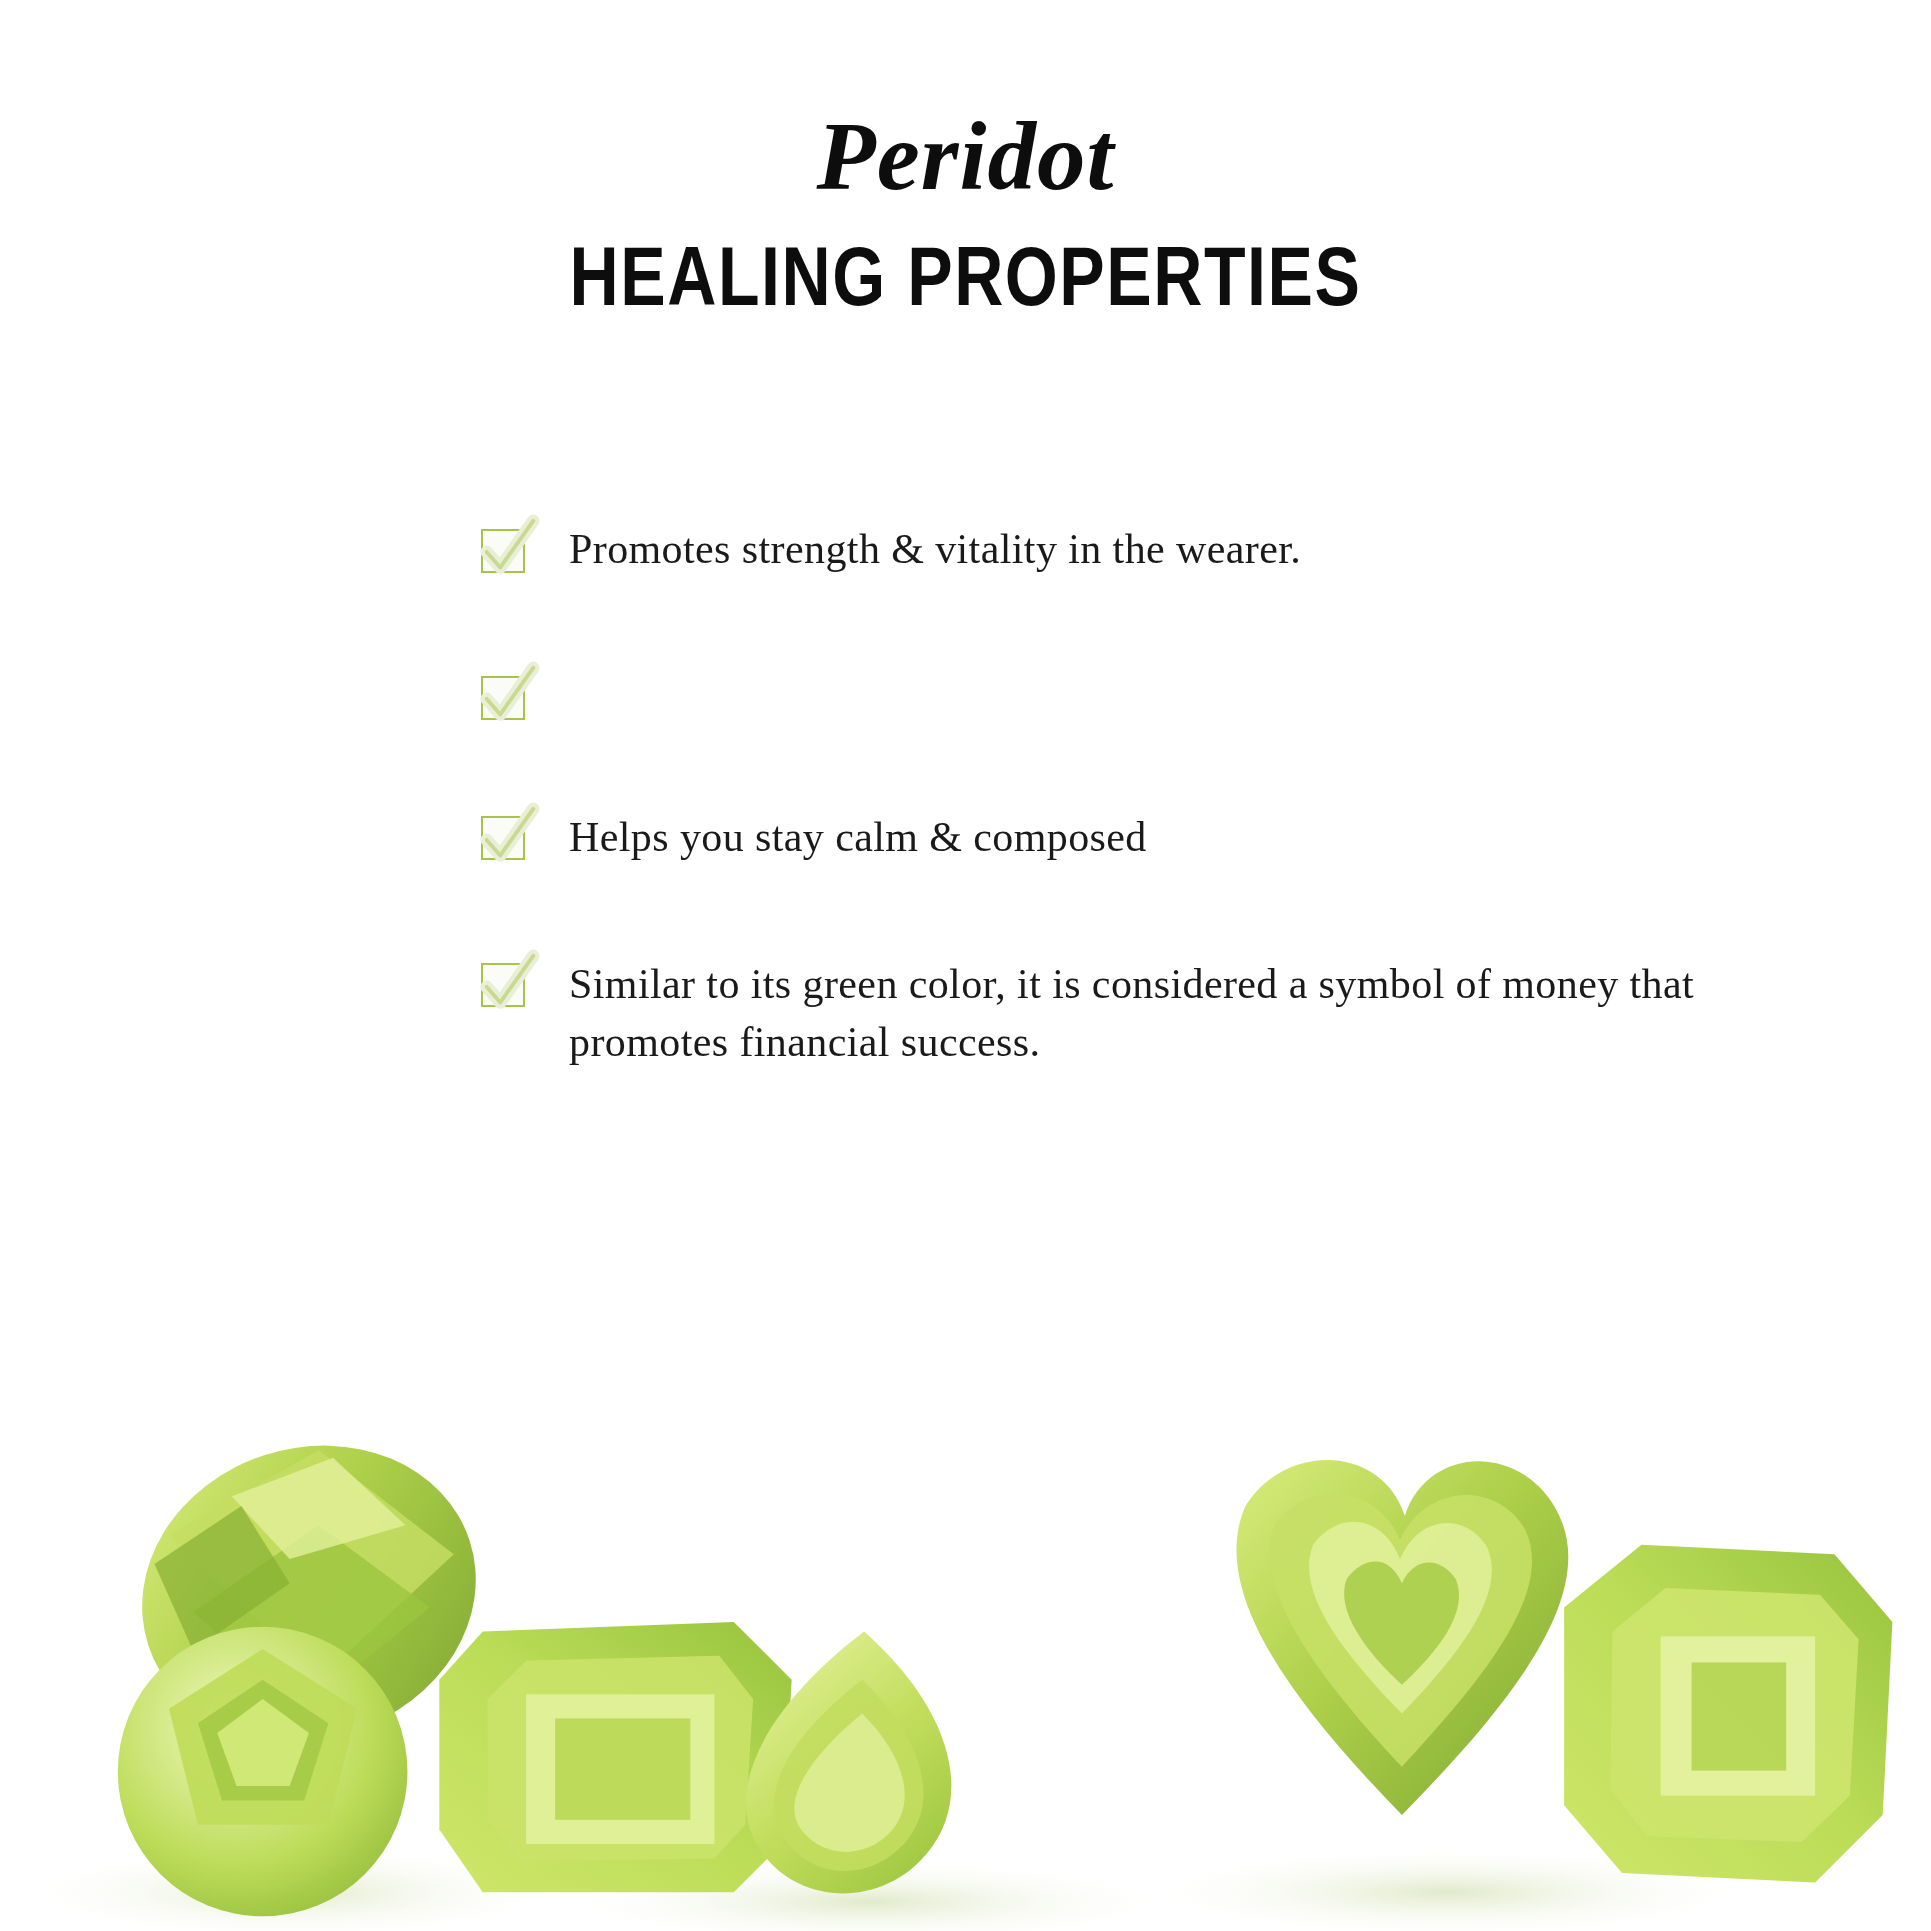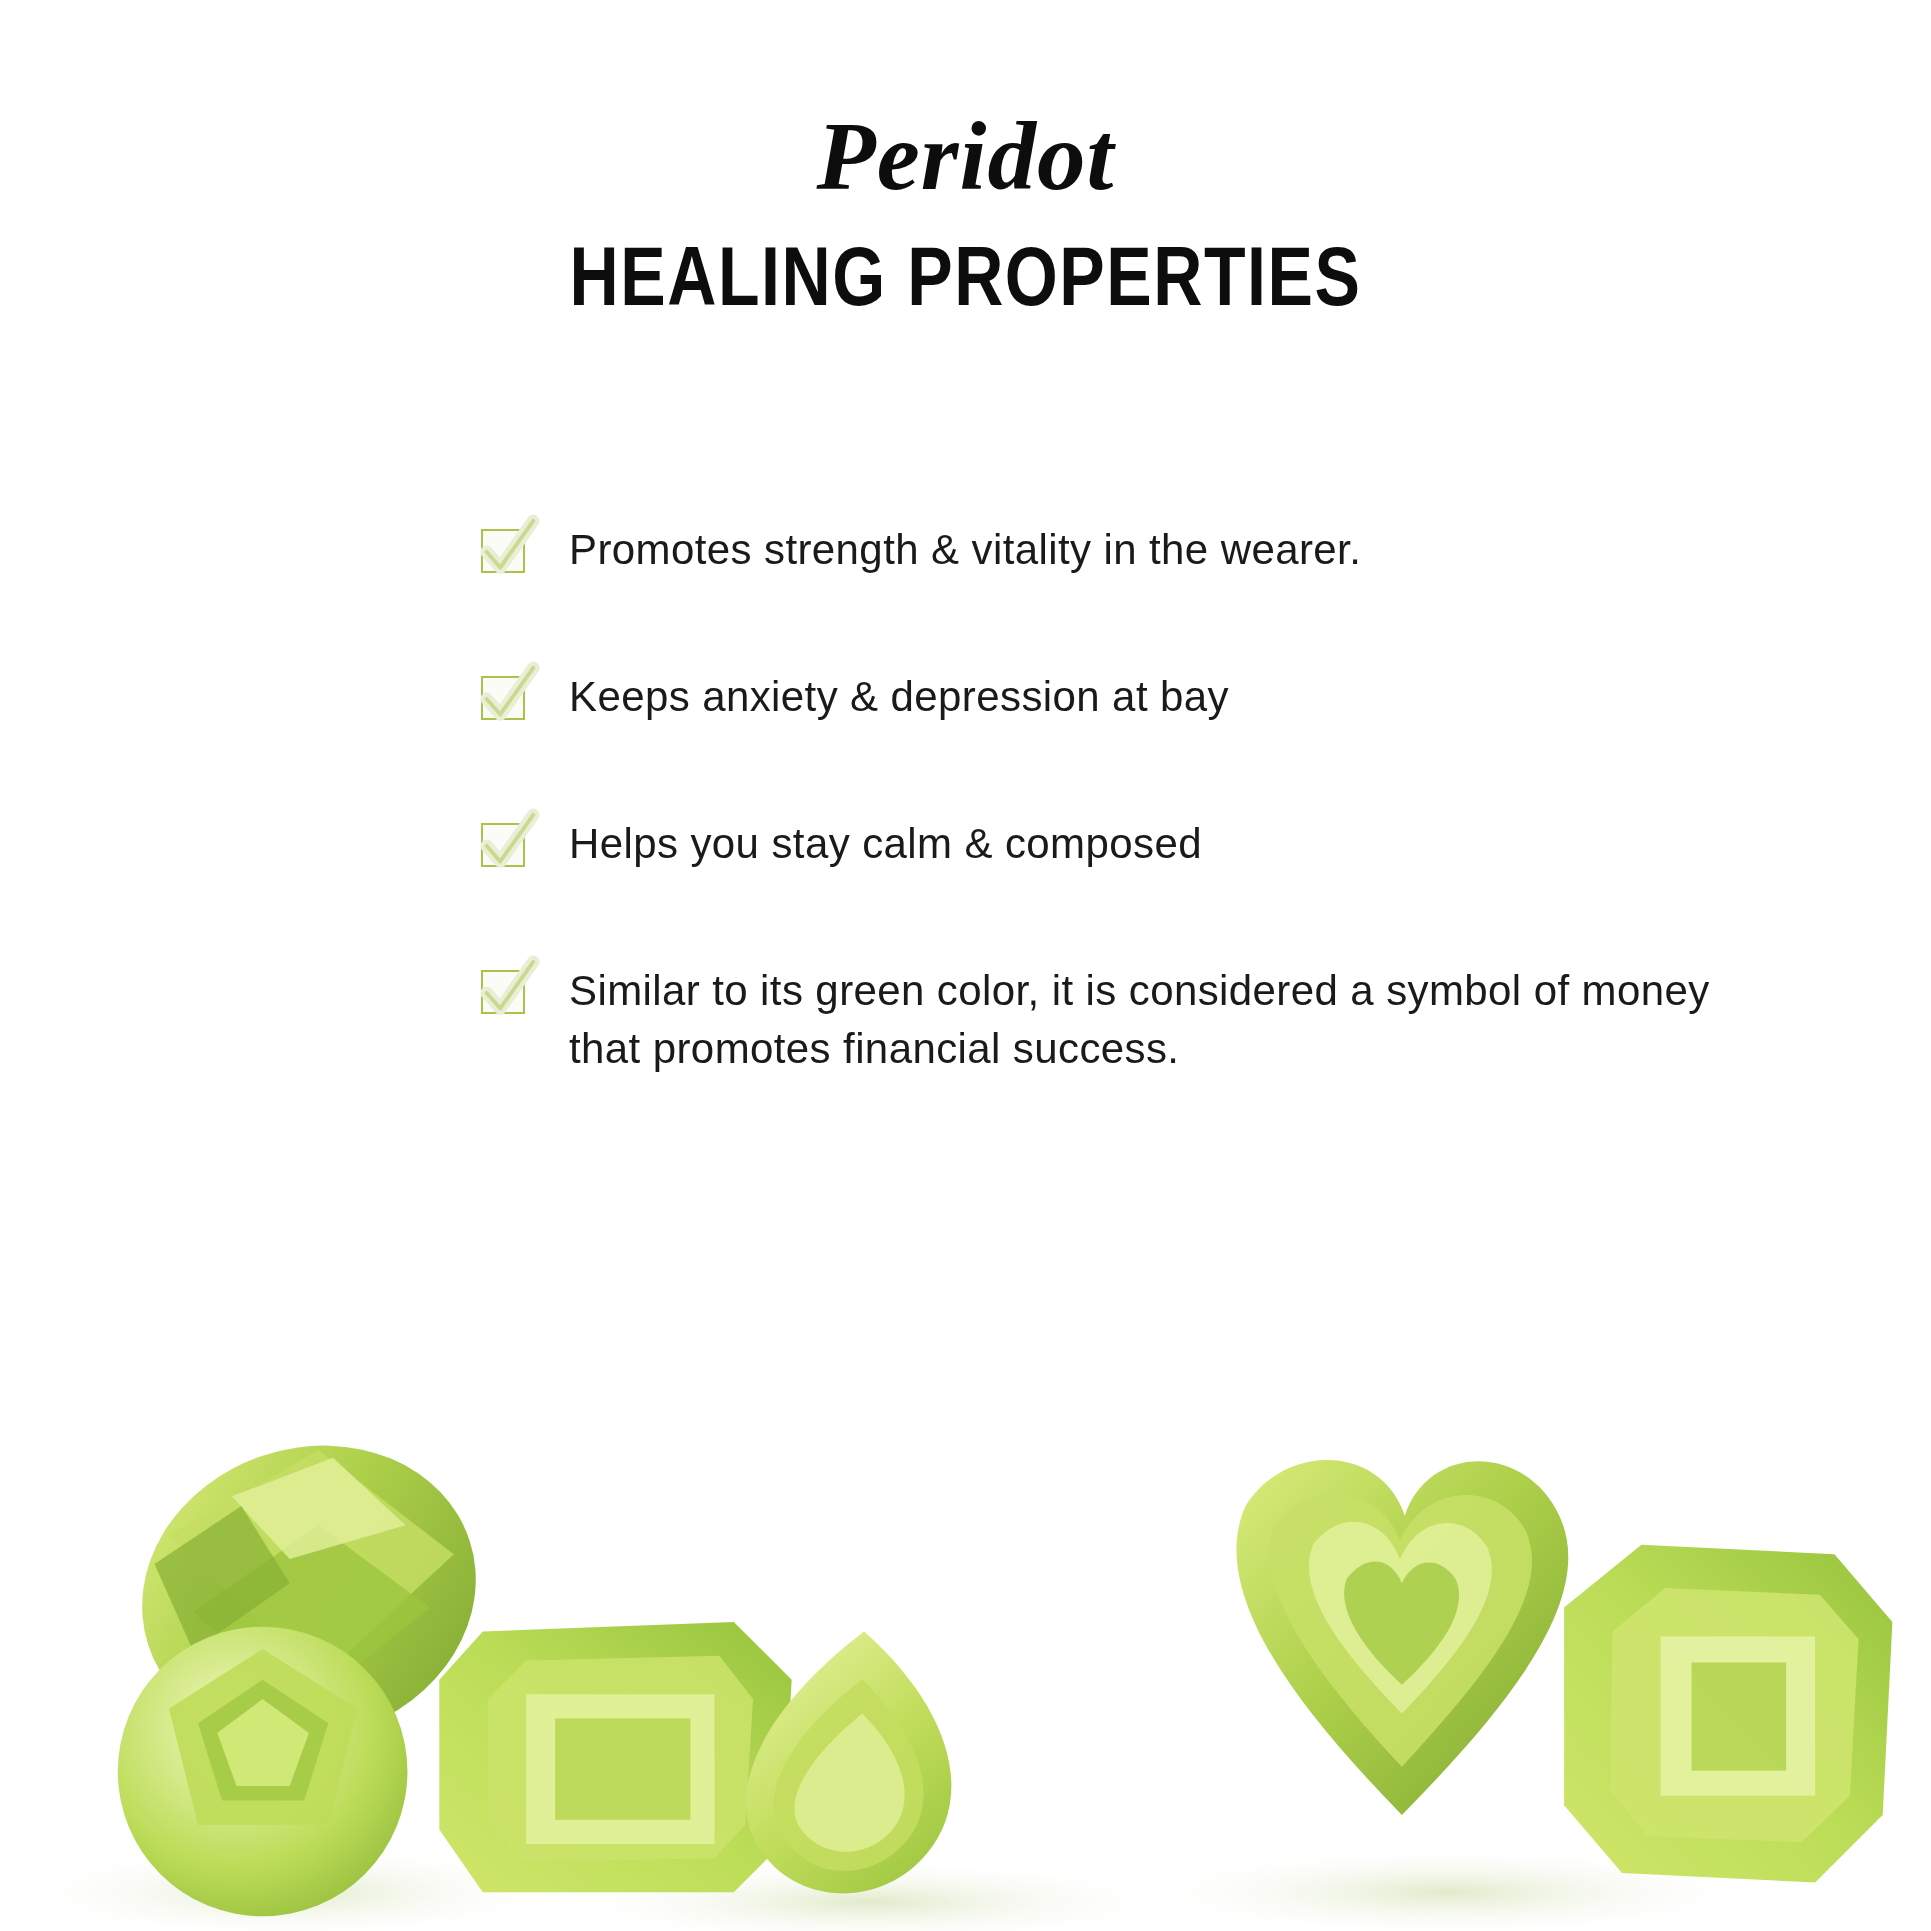--- a/index.html
+++ b/index.html
@@ -73,21 +73,21 @@
   .check svg {
     position: absolute;
     left: -5.8px;
     top: -15.4px;
     width: 64px;
     height: 68px;
     overflow: visible;
   }
 
   .item-text {
-    font-family: Liberation Sans, sans-serif;
+    font-family: Liberation Serif, serif;
     font-size: 42px;
     line-height: 1.38;
     color: #1a1a1a;
     letter-spacing: 0.4px;
     max-width: 1207px;
   }
 
   
   .gems {
     position: absolute;
@@ -120,21 +120,20 @@
       <span class="item-text">Promotes strength &amp; vitality in the wearer.</span>
     </div>
 
     <div class="list-item">
       <span class="check">
         <svg viewBox="0 0 66 70" xmlns="http://www.w3.org/2000/svg">
           <path d="M10 38 L24 54 L58 6" fill="none" stroke="#e9efd6" stroke-width="13" stroke-linecap="round" stroke-linejoin="round"></path>
           <path d="M10 38 L24 54 L58 6" fill="none" stroke="#c9d98f" stroke-width="4" stroke-linecap="round" stroke-linejoin="round"></path>
         </svg>
       </span>
-      <span class="item-text">Keeps anxiety &amp; depression at bay</span>
     </div>
 
 
     <div class="list-item">
       <span class="check">
         <svg viewBox="0 0 66 70" xmlns="http://www.w3.org/2000/svg">
           <path d="M10 38 L24 54 L58 6" fill="none" stroke="#e9efd6" stroke-width="13" stroke-linecap="round" stroke-linejoin="round"></path>
           <path d="M10 38 L24 54 L58 6" fill="none" stroke="#c9d98f" stroke-width="4" stroke-linecap="round" stroke-linejoin="round"></path>
         </svg>
       </span>

